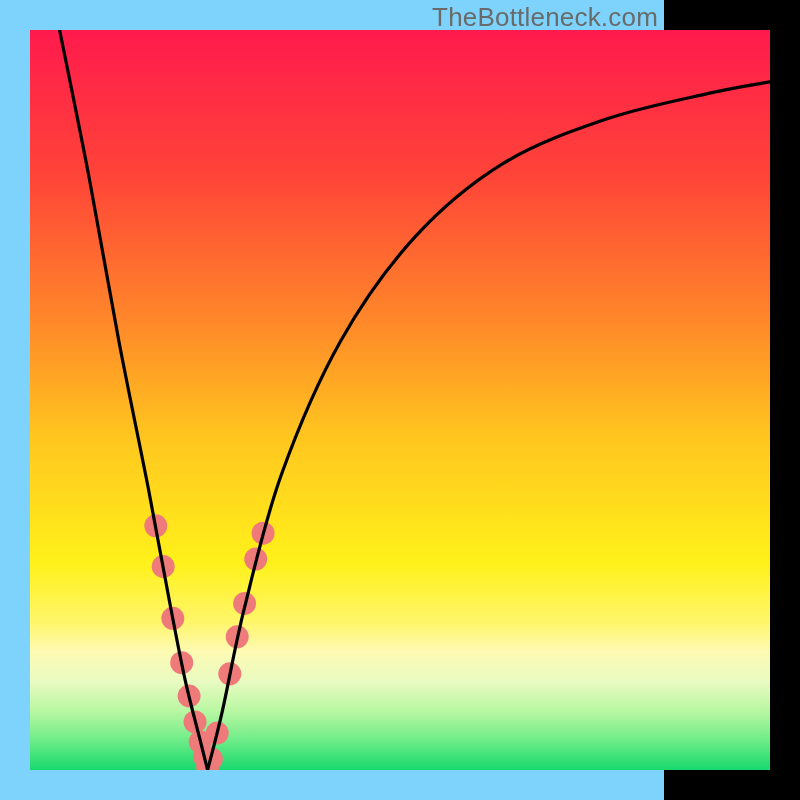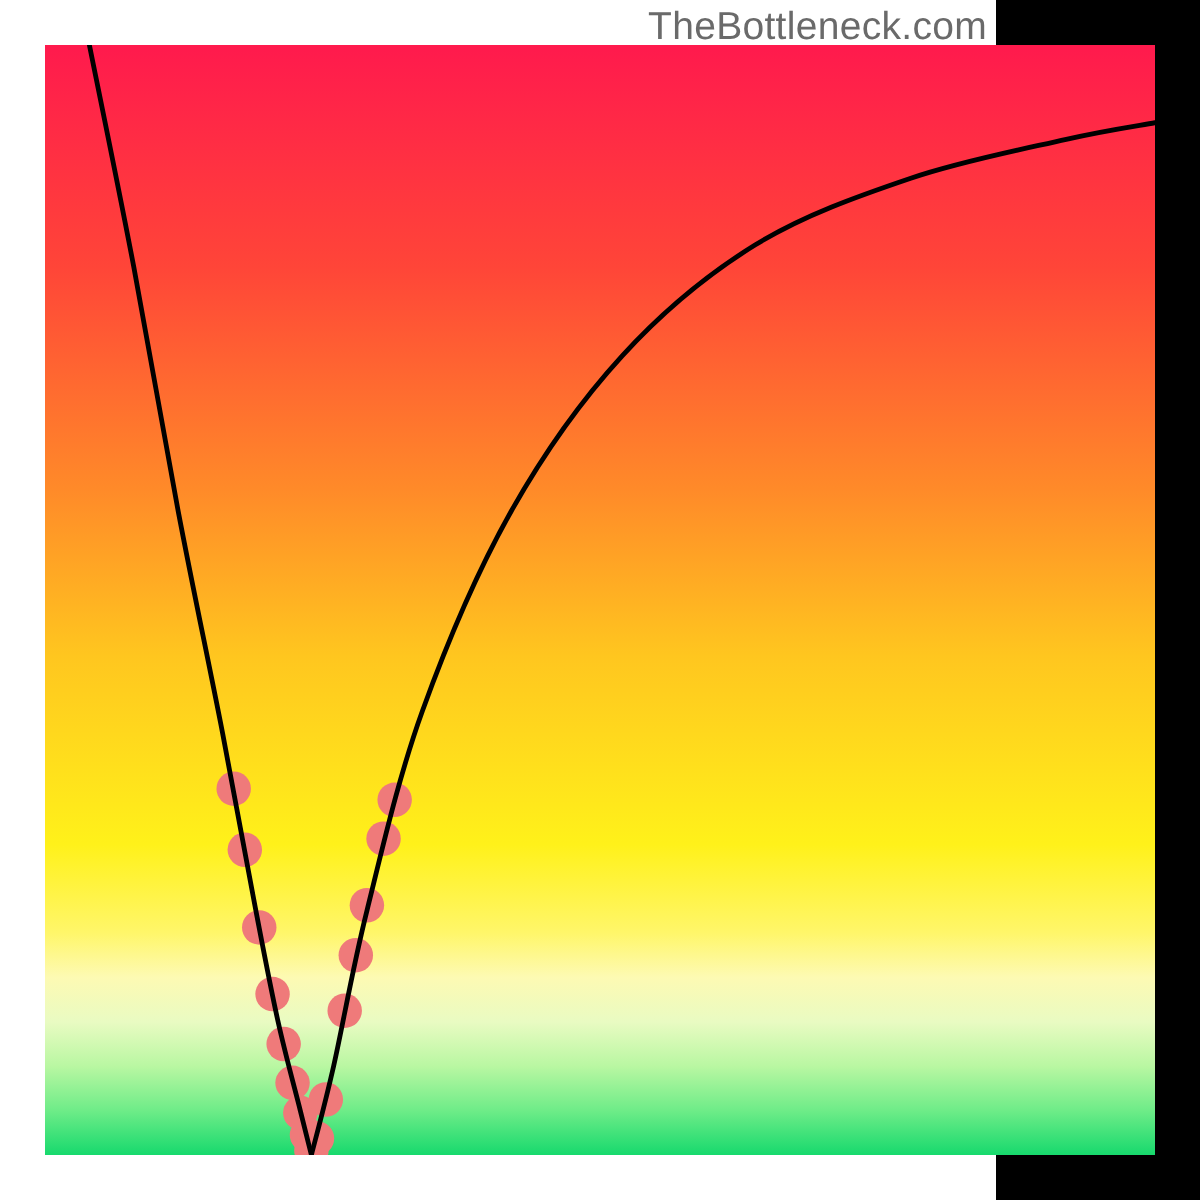--- a/index.html
+++ b/index.html
@@ -10,21 +10,21 @@
     background: #000;
     overflow: hidden;
     font-family: Arial, Helvetica, sans-serif;
   }
   .frame {
     position: absolute;
     top: 0;
     left: 0;
     width: 664px;
     height: 800px;
-    background: #ffffff;
+    background: #7dd3fc;
   }
   .plot {
     position: absolute;
     top: 30px;
     left: 30px;
     width: 740px;
     height: 740px;
     overflow: hidden;
   }
   .gradient {

